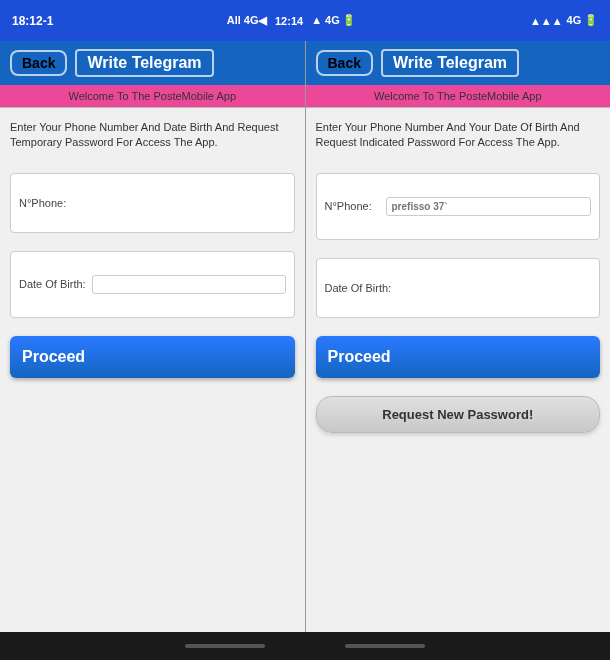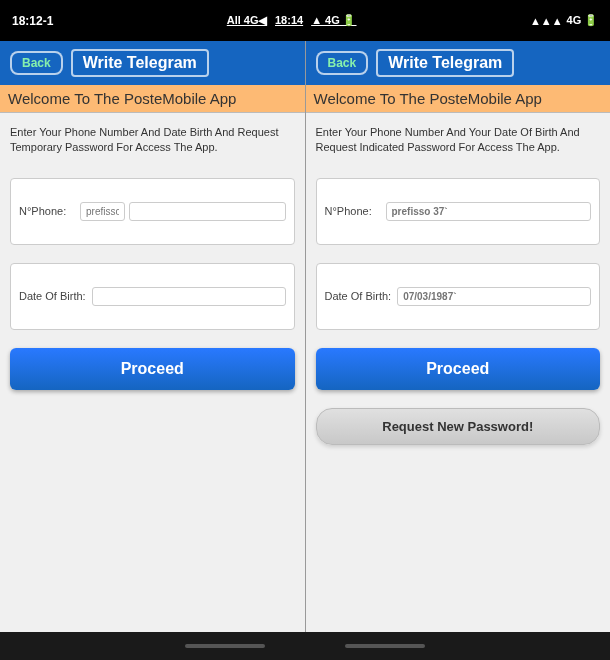--- a/index.html
+++ b/index.html
@@ -9,31 +9,31 @@
       background: #1a1a1a;
       font-family: -apple-system, 'Helvetica Neue', Arial, sans-serif;
       overflow: hidden;
       position: relative;
     }
 
     
     .status-bar {
       width: 100%;
       height: 41px;
-      background: #000000;
+      background: #1d4ed8;
       display: flex;
       align-items: center;
       justify-content: space-between;
       padding: 16px 12px;
       color: #fff;
       font-size: 12px;
       font-weight: 600;
     }
     .status-left { display: flex; gap: 4px; align-items: center; }
-    .status-center { display: flex; gap: 8px; align-items: flex-start; font-size: 11px; text-decoration: underline; }
+    .status-center { display: flex; gap: 8px; align-items: flex-end; font-size: 11px; }
     .status-right { display: flex; gap: 4px; align-items: center; font-size: 11px; }
 
     
     .split-container {
       display: flex;
       width: 100%;
       height: 632px;
       background: #c0c0c0;
     }
 
@@ -53,43 +53,44 @@
       padding: 8px 10px;
       display: flex;
       align-items: center;
       gap: 8px;
       height: 44px;
     }
 
     .nav-btn {
       background: #1565c0;
       border: 2px solid rgba(255,255,255,0.7);
-      color: #86efac;
-      font-size: 12px;
+      color: #000000;
+      font-size: 14px;
       font-weight: 600;
       padding: 3px 10px;
       border-radius: 8px;
       cursor: pointer;
     }
 
     .telegram-btn {
       background: #1565c0;
       border: 2px solid rgba(255,255,255,0.7);
       color: #fff;
       font-size: 16px;
       font-weight: 600;
       padding: 3px 10px;
       border-radius: 4px;
       cursor: pointer;
     }
 
     
     .welcome-bar {
-      background: #fdba74;
-      font-size: 15px;
+      background: #ec4899;
+      text-align: center;
+      font-size: 11px;
       color: #333;
       padding: 5px 8px;
       border-bottom: 1px solid #bbb;
     }
 
     
     .content-area {
       flex: 1;
       background: #f0f0f0;
       padding: 12px 10px;
@@ -156,21 +157,21 @@
     .proceed-btn {
       background: linear-gradient(to bottom, #2979ff, #1565c0);
       border: none;
       border-radius: 6px;
       color: #fff;
       font-size: 16px;
       font-weight: 600;
       padding: 12px;
       cursor: pointer;
       width: 100%;
-      text-align: center;
+      text-align: left;
       box-shadow: 0 2px 4px rgba(0,0,0,0.3);
     }
 
     .request-btn {
       background: linear-gradient(to bottom, #e0e0e0, #c8c8c8);
       border: 1px solid #bbb;
       border-radius: 16px;
       color: #333;
       font-size: 13px;
       font-weight: 600;
@@ -234,21 +235,21 @@
   </style>
 </head>
 <body>
 
 <div class="status-bar">
   <div class="status-left">
     <span>18:12-1</span>
   </div>
   <div class="status-center">
     <span>All 4G◀</span>
-    <span>18:14</span>
+    <span>12:14</span>
     <span>▲ 4G 🔋</span>
   </div>
   <div class="status-right">
     <span>▲▲▲</span>
     <span>4G 🔋</span>
   </div>
 </div>
 
 <div class="split-container">
 
@@ -261,24 +262,20 @@
 
     <div class="welcome-bar">
       <span>Welcome To The PosteMobile App</span>
     </div>
 
     <div class="content-area">
       <div class="instruction-text">Enter Your Phone Number And Date Birth And Request Temporary Password For Access The App.</div>
 
       <div class="form-row">
         <span class="form-label">N°Phone:</span>
-        <div class="form-input-group">
-          <input class="form-input input-prefix" type="text" placeholder="prefisso" style="">
-          <input class="form-input input-number" type="text" style="">
-        </div>
       </div>
 
       <div class="form-row">
         <span class="form-label">Date Of Birth:</span>
         <input class="form-input input-full" type="text" style="">
       </div>
 
       <button class="proceed-btn">Proceed</button>
     </div>
   </div>
@@ -297,21 +294,20 @@
     <div class="content-area">
       <div class="instruction-text">Enter Your Phone Number And Your Date Of Birth And Request Indicated Password For Access The App.</div>
 
       <div class="form-row">
         <span class="form-label">N°Phone:</span>
         <input class="form-input input-full" type="text" placeholder="prefisso 37`" style="">
       </div>
 
       <div class="form-row">
         <span class="form-label">Date Of Birth:</span>
-        <input class="form-input input-full" type="text" placeholder="07/03/1987`" style="">
       </div>
 
 
       <button class="proceed-btn">Proceed</button>
 
       <button class="request-btn">Request New Password!</button>
     </div>
   </div>
 
 </div>

